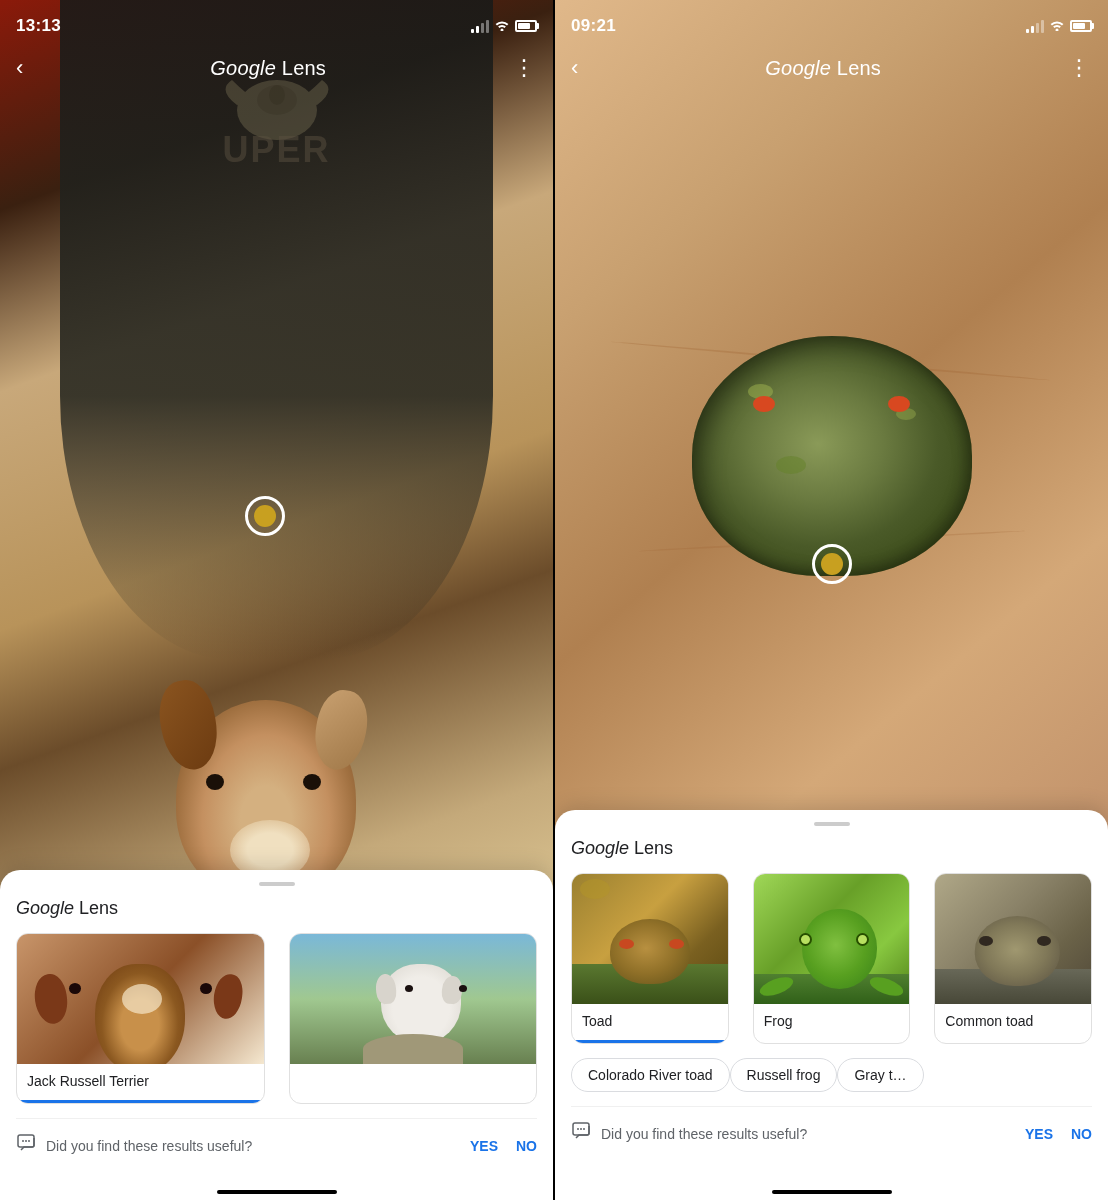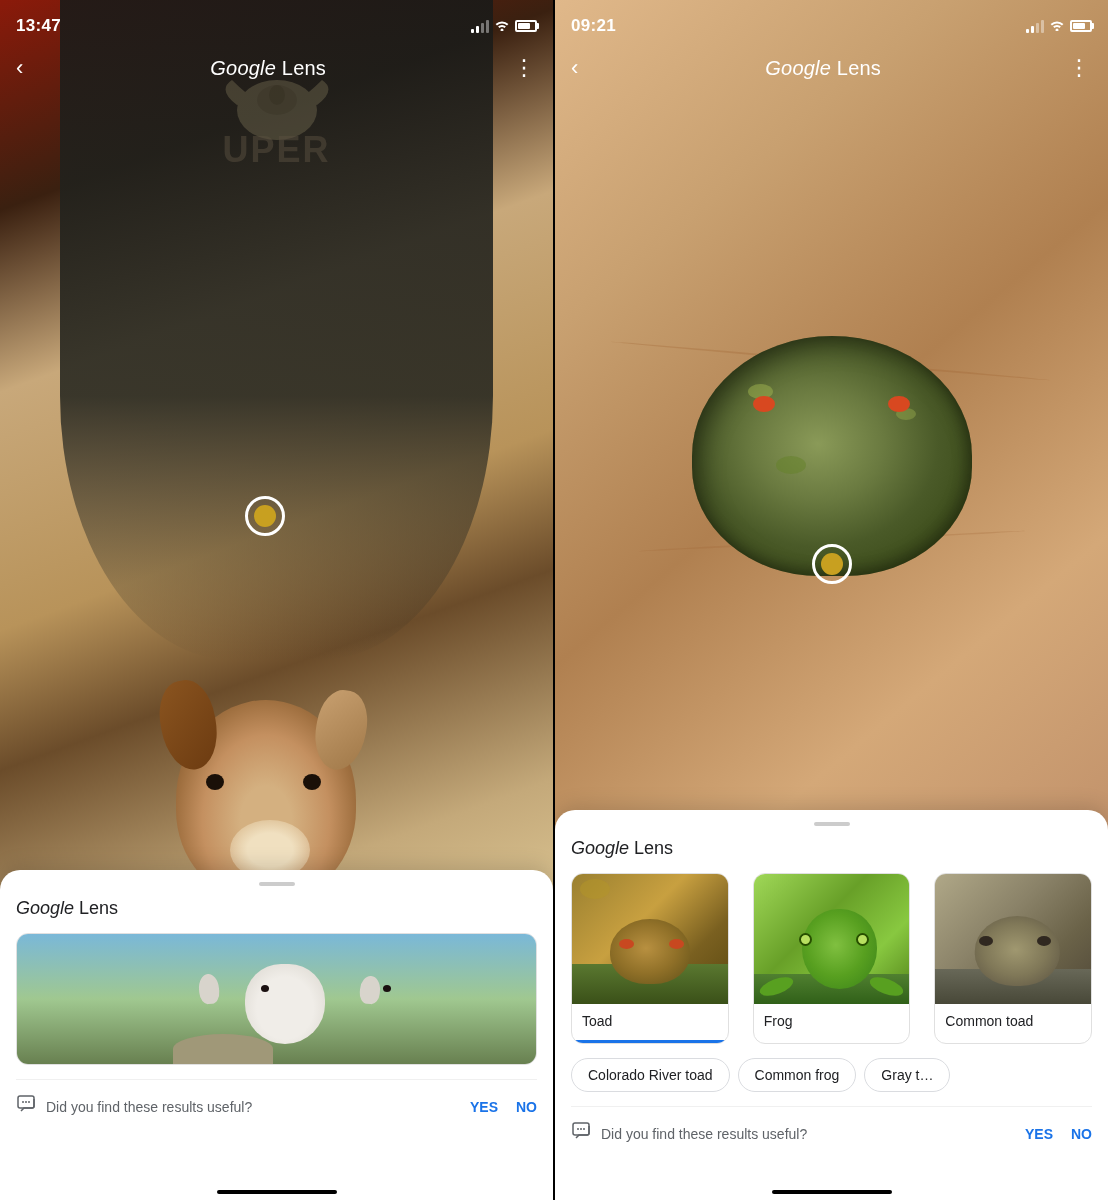--- a/index.html
+++ b/index.html
@@ -229,21 +229,20 @@
       line-height: 1.3;
     }
 
     .result-selected {
       border-bottom: 3px solid #1a73e8;
     }
 
     
     .chip-bar {
       display: flex;
-      gap: 8px;
       margin-bottom: 14px;
       overflow-x: auto;
     }
     .chip-bar::-webkit-scrollbar { display: none; }
 
     .chip {
       padding: 8px 16px;
       border: 1px solid #dadce0;
       border-radius: 20px;
       font-size: 14px;
@@ -345,21 +344,21 @@
         <div style="position:absolute;bottom:130px;right:10px;width:50px;height:80px;background:linear-gradient(135deg,#c8a070 0%,#a07848 100%);border-radius:45% 45% 50% 50%;transform:rotate(10deg);"></div>
 
         <div style="position:absolute;bottom:20px;left:50%;transform:translateX(-45%);width:80px;height:60px;background:radial-gradient(ellipse,#f0e0c0 40%,transparent 100%);border-radius:50%;"></div>
 
         <div style="position:absolute;bottom:110px;left:50px;width:18px;height:16px;background:#1a1008;border-radius:50%;"></div>
         <div style="position:absolute;bottom:110px;right:55px;width:18px;height:16px;background:#1a1008;border-radius:50%;"></div>
       </div>
     </div>
 
     <div class="status-bar">
-      <span class="status-time">13:47</span>
+      <span class="status-time">13:13</span>
       <div class="status-icons">
         <div class="signal-bars">
           <span></span>
             <span></span>
             <span></span>
             <span></span>
         </div>
         <span class="wifi-icon">
           <svg width="16" height="12" viewBox="0 0 16 12" fill="white">
             <path d="M8 9.5a1.5 1.5 0 1 1 0 3 1.5 1.5 0 0 1 0-3zM8 6a5.5 5.5 0 0 1 3.9 1.6l-1.4 1.4A3.5 3.5 0 0 0 8 8a3.5 3.5 0 0 0-2.5 1L4.1 7.6A5.5 5.5 0 0 1 8 6zm0-3.5a9 9 0 0 1 6.4 2.6L13 6.5A7 7 0 0 0 8 4.5 7 7 0 0 0 3 6.5L1.6 5.1A9 9 0 0 1 8 2.5z"></path>
@@ -389,20 +388,32 @@
 
   <div class="bottom-sheet" style="height:330px;">
     <div class="sheet-handle"></div>
     <div class="sheet-title">
       <span class="lens-title-google">Google</span>
       <span class="lens-title-lens">Lens</span>
     </div>
 
     <div class="results-grid">
 
+      <div class="result-card">
+        <div style="position:relative;height:130px;overflow:hidden;background:linear-gradient(135deg,#c8956a 0%,#8b5028 50%,#f5e8d0 100%);">
+
+          <div style="position:absolute;bottom:-10px;left:50%;transform:translateX(-50%);width:90px;height:110px;background:radial-gradient(ellipse at 50% 55%,#c8904a 30%,#8b5820 60%,#6b3810 100%);border-radius:45% 45% 50% 50%;"></div>
+          <div style="position:absolute;bottom:40px;left:18px;width:32px;height:50px;background:#7a3818;border-radius:50% 45% 50% 50%;transform:rotate(-8deg);"></div>
+          <div style="position:absolute;bottom:45px;right:22px;width:28px;height:45px;background:#7a3818;border-radius:50% 45% 50% 50%;transform:rotate(8deg);"></div>
+          <div style="position:absolute;bottom:50px;left:50%;transform:translateX(-45%);width:40px;height:30px;background:rgba(245,230,200,0.7);border-radius:50%;"></div>
+          <div style="position:absolute;bottom:70px;left:52px;width:12px;height:11px;background:#1a0808;border-radius:50%;"></div>
+          <div style="position:absolute;bottom:70px;right:52px;width:12px;height:11px;background:#1a0808;border-radius:50%;"></div>
+        </div>
+        <div class="result-label result-selected">Jack Russell Terrier</div>
+      </div>
 
       <div class="result-card">
         <div style="position:relative;height:130px;overflow:hidden;background:linear-gradient(180deg,#7ab8d8 0%,#a0c890 50%,#688050 100%);">
 
           <div style="position:absolute;bottom:20px;left:50%;transform:translateX(-40%);width:80px;height:80px;background:radial-gradient(ellipse at 50% 55%,#f0ede8 50%,#d8d4cc 100%);border-radius:45% 45% 50% 50%;"></div>
           <div style="position:absolute;bottom:60px;left:35%;width:20px;height:30px;background:#d8d4cc;border-radius:50% 50% 40% 40%;transform:rotate(-5deg);"></div>
           <div style="position:absolute;bottom:60px;right:30%;width:20px;height:28px;background:#d8d4cc;border-radius:50% 50% 40% 40%;transform:rotate(5deg);"></div>
 
           <div style="position:absolute;bottom:0;left:30%;width:100px;height:30px;background:#a09878;border-radius:50% 50% 0 0;"></div>
 
@@ -532,21 +543,21 @@
           <div style="position:absolute;bottom:18px;left:50%;transform:translateX(-45%);width:85px;height:70px;background:radial-gradient(ellipse at 48% 48%,#a09870 0%,#807858 50%,#585040 100%);border-radius:52% 52% 48% 48%;"></div>
           <div style="position:absolute;bottom:58px;left:28%;width:14px;height:10px;background:#302820;border-radius:50%;"></div>
           <div style="position:absolute;bottom:58px;right:26%;width:14px;height:10px;background:#302820;border-radius:50%;"></div>
         </div>
         <div class="result-label">Common toad</div>
       </div>
     </div>
 
     <div class="chip-bar">
       <div class="chip">Colorado River toad</div>
-      <div class="chip">Common frog</div>
+      <div class="chip">Russell frog</div>
       <div class="chip">Gray t…</div>
     </div>
 
     <div class="feedback-bar">
       <span class="feedback-icon">
         <svg width="20" height="20" viewBox="0 0 20 20" fill="#5f6368">
           <rect x="2" y="2" width="16" height="12" rx="2" fill="none" stroke="#5f6368" stroke-width="1.5"></rect>
           <path d="M5 17l3-3h8a2 2 0 002-2V5" fill="none" stroke="#5f6368" stroke-width="1.5"></path>
           <circle cx="7" cy="8" r="1" fill="#5f6368"></circle>
           <circle cx="10" cy="8" r="1" fill="#5f6368"></circle>

